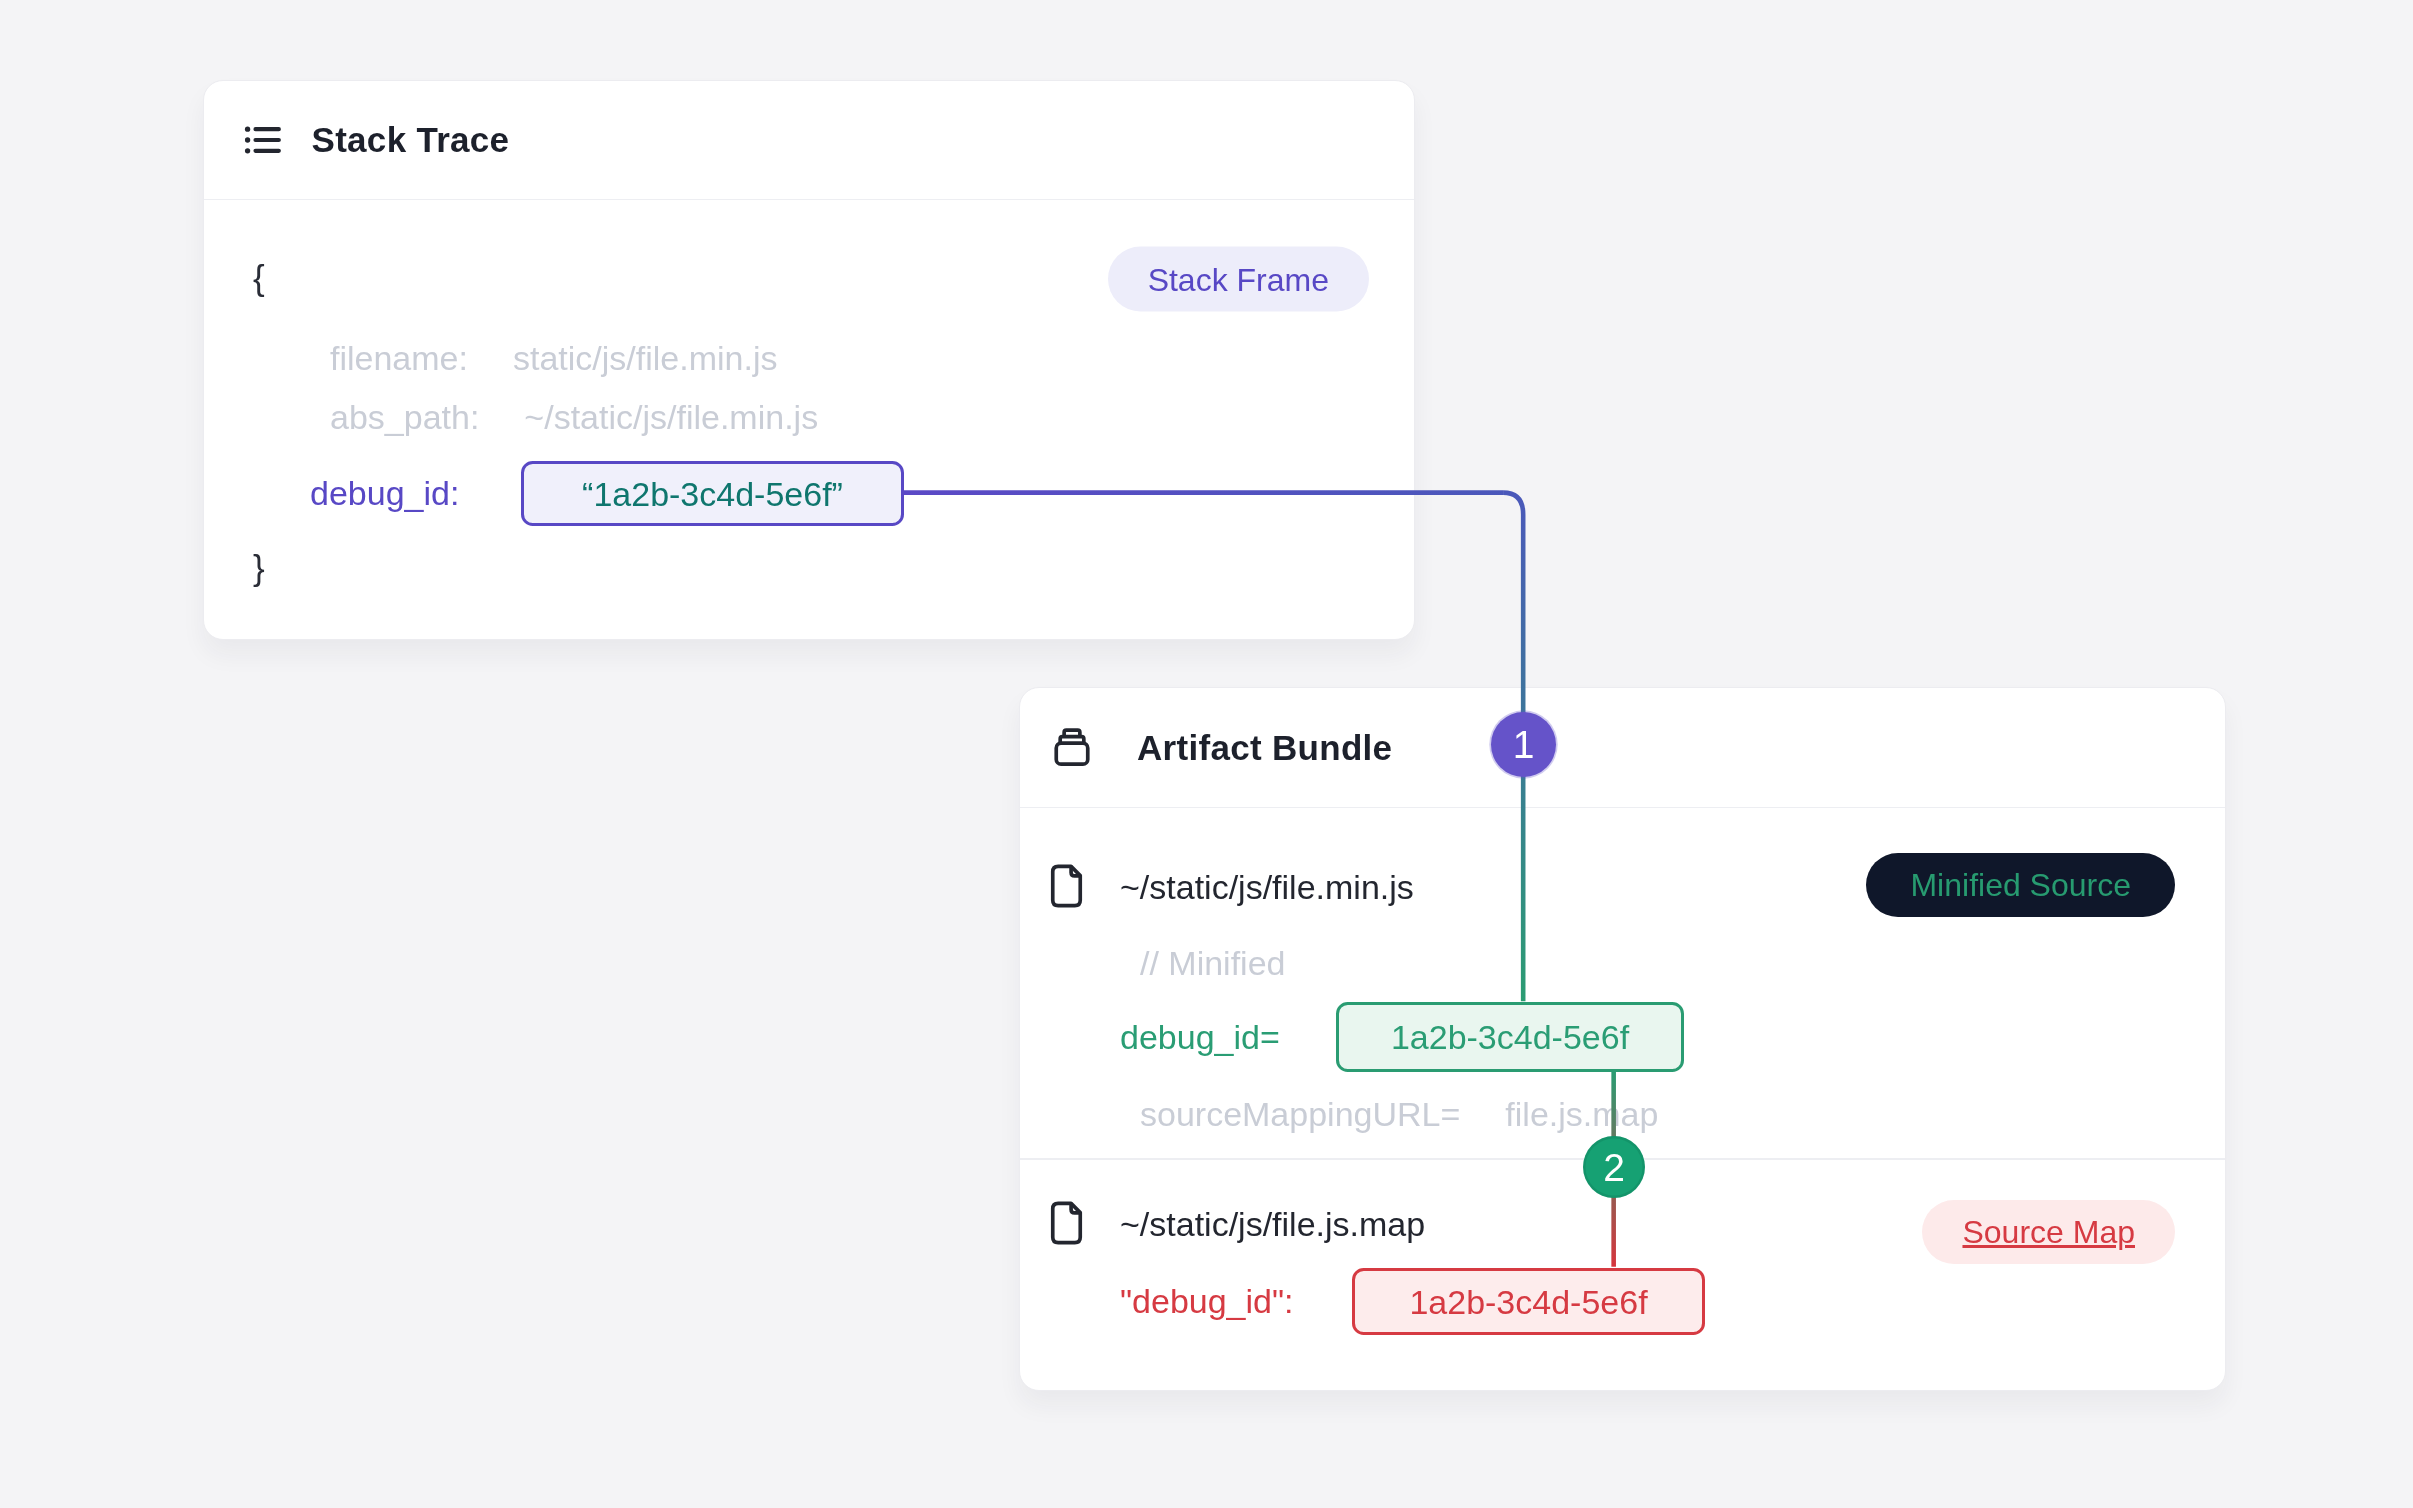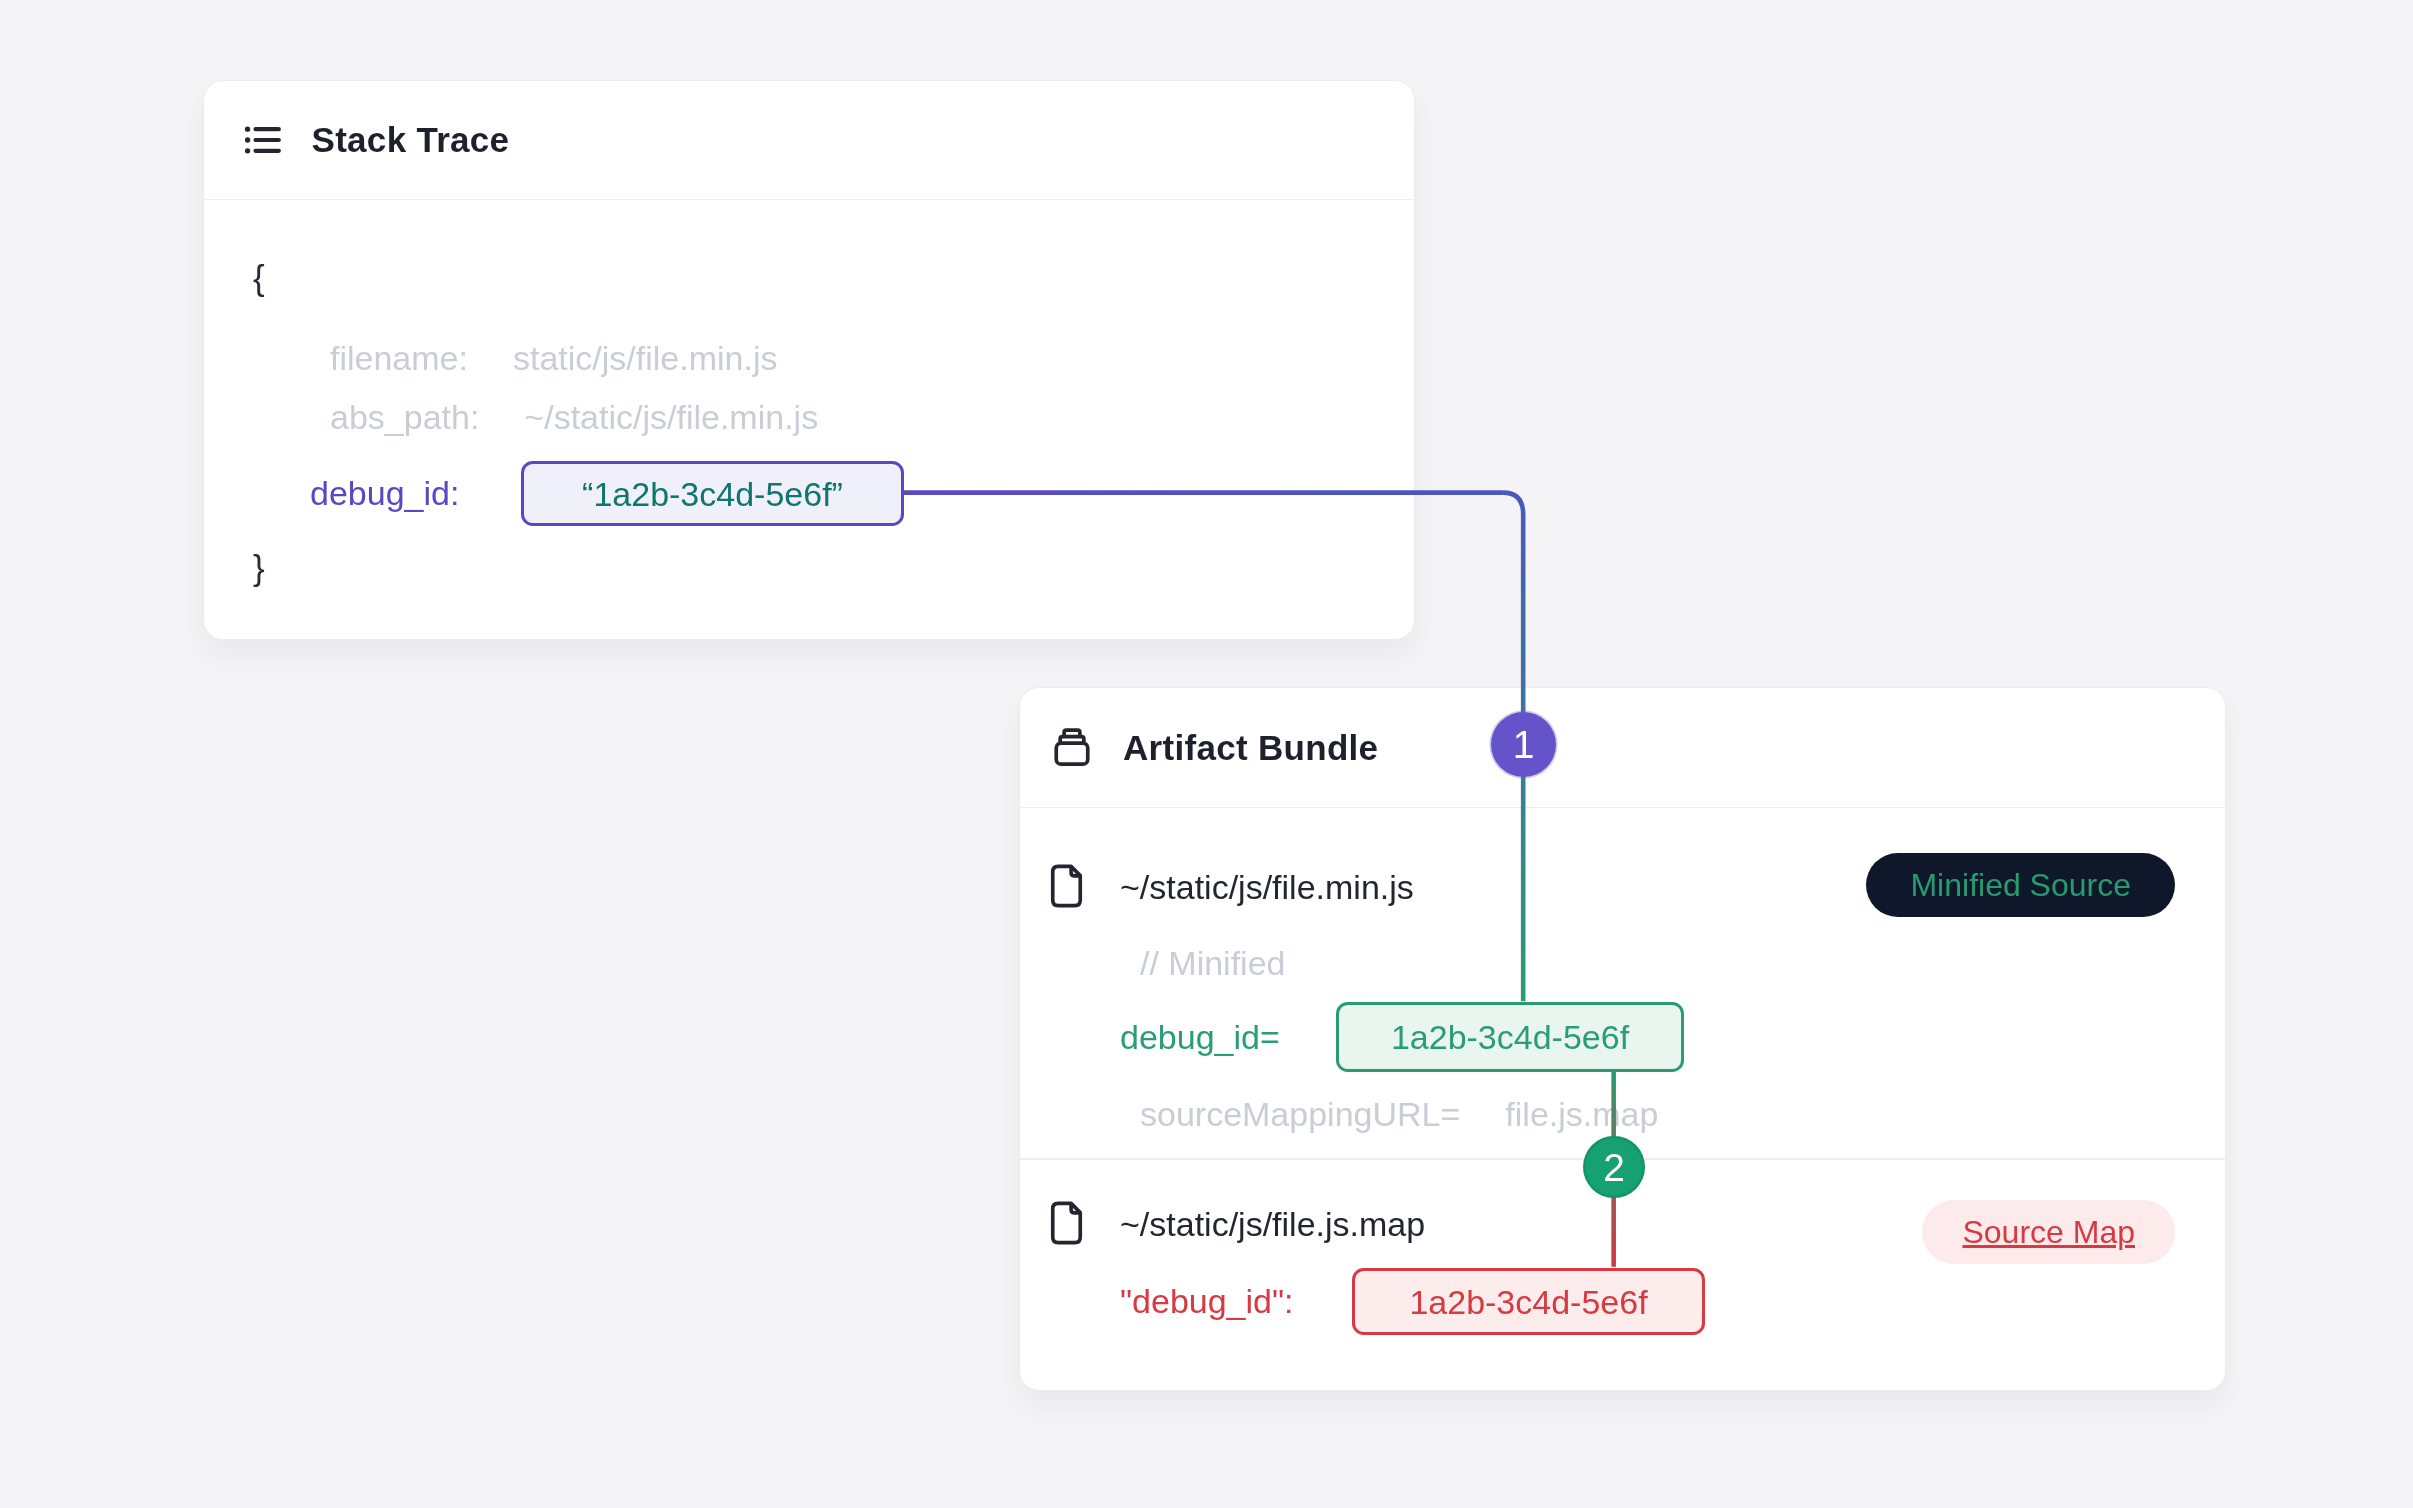--- a/index.html
+++ b/index.html
@@ -31,21 +31,21 @@
 
   .card-header {
     position: absolute;
     left: 0; right: 0; top: 0;
     display: flex;
     align-items: center;
     border-bottom: 1.7px solid #edeef2;
     box-sizing: border-box;
   }
   .card-stack    .card-header { height: 119px; padding-left: 39px; gap: 28.5px; }
-  .card-artifact .card-header { height: 120px; padding-left: 31px; gap: 30px; }
+  .card-artifact .card-header { height: 120px; padding-left: 31px; gap: 44px; }
 
   .card-title {
     margin: 0;
     font-size: 35px;
     font-weight: 700;
     color: #1d212c;
     letter-spacing: 0.3px;
   }
   .hicon { display: flex; align-items: center; }
   .hicon svg { display: block; }
@@ -168,20 +168,21 @@
           <circle cx="5.5" cy="24" r="3.2" fill="#23262f"></circle>
           <circle cx="5.5" cy="37" r="3.2" fill="#23262f"></circle>
           <path d="M15 11h28M15 24h28M15 37h28" stroke="#23262f" stroke-width="5" stroke-linecap="round"></path>
         </svg>
       </span>
       <h2 class="card-title">Stack Trace</h2>
     </header>
 
     <span class="brace" style="left:49px; top:196px;">{</span>
 
+    <span class="pill pill-indigo" style="right:45px; top:198px;">Stack Frame</span>
 
     <div class="code-row" style="left:106px; top:277px;">
       <span class="gray">filename:</span>
       <span class="gray">static/js/file.min.js</span>
     </div>
 
     <div class="code-row" style="left:106px; top:336px;">
       <span class="gray">abs_path:</span>
       <span class="gray">~/static/js/file.min.js</span>
     </div>

